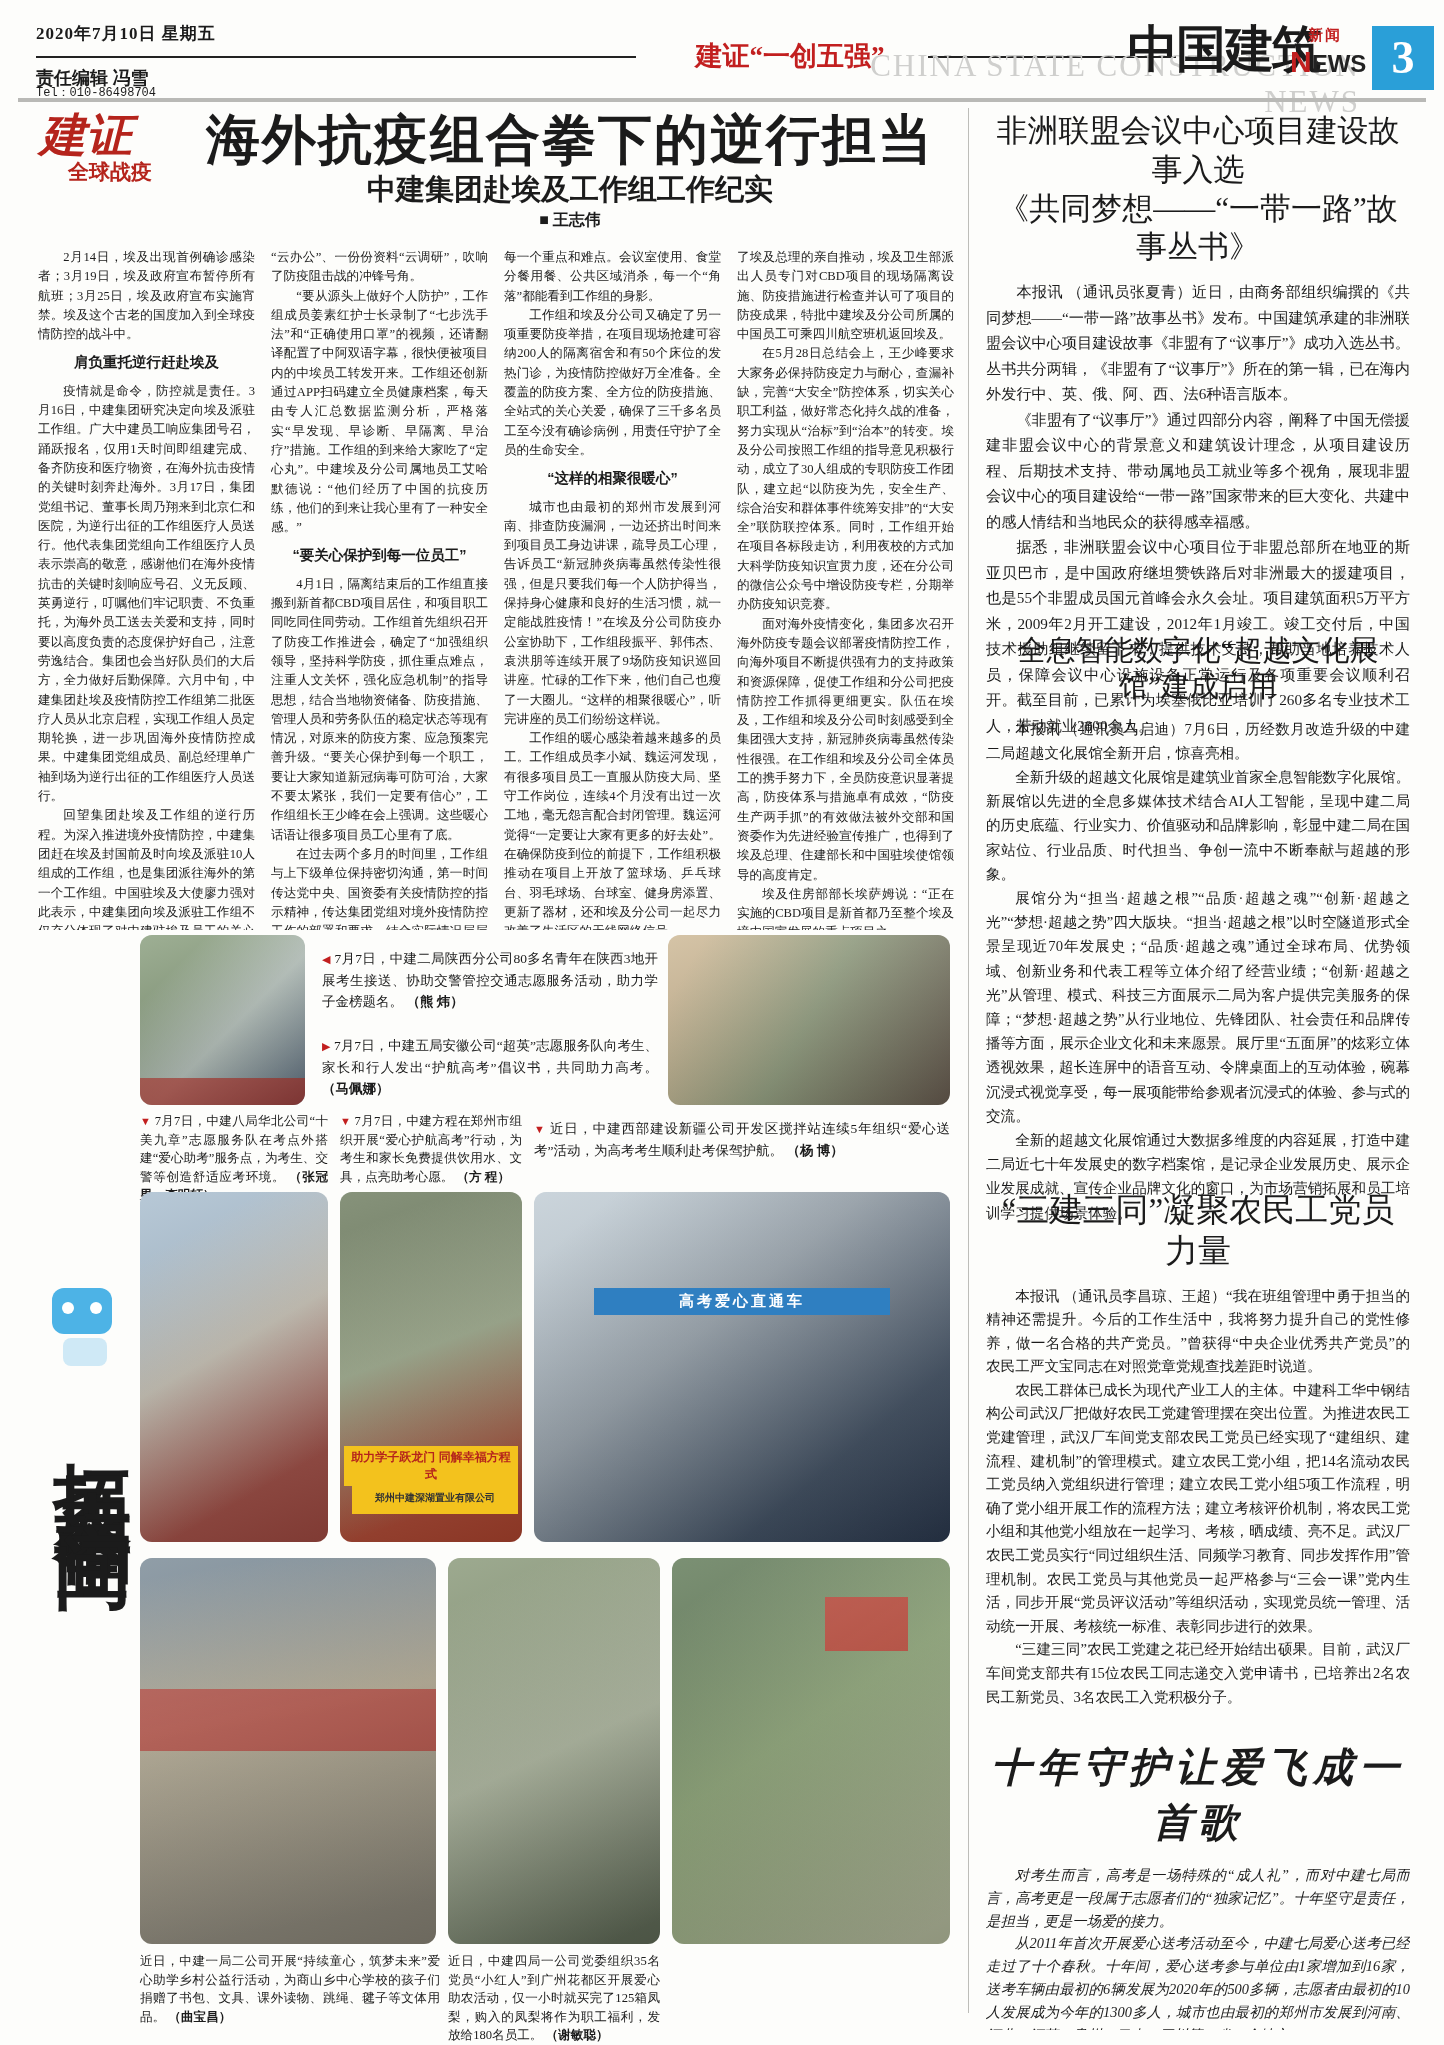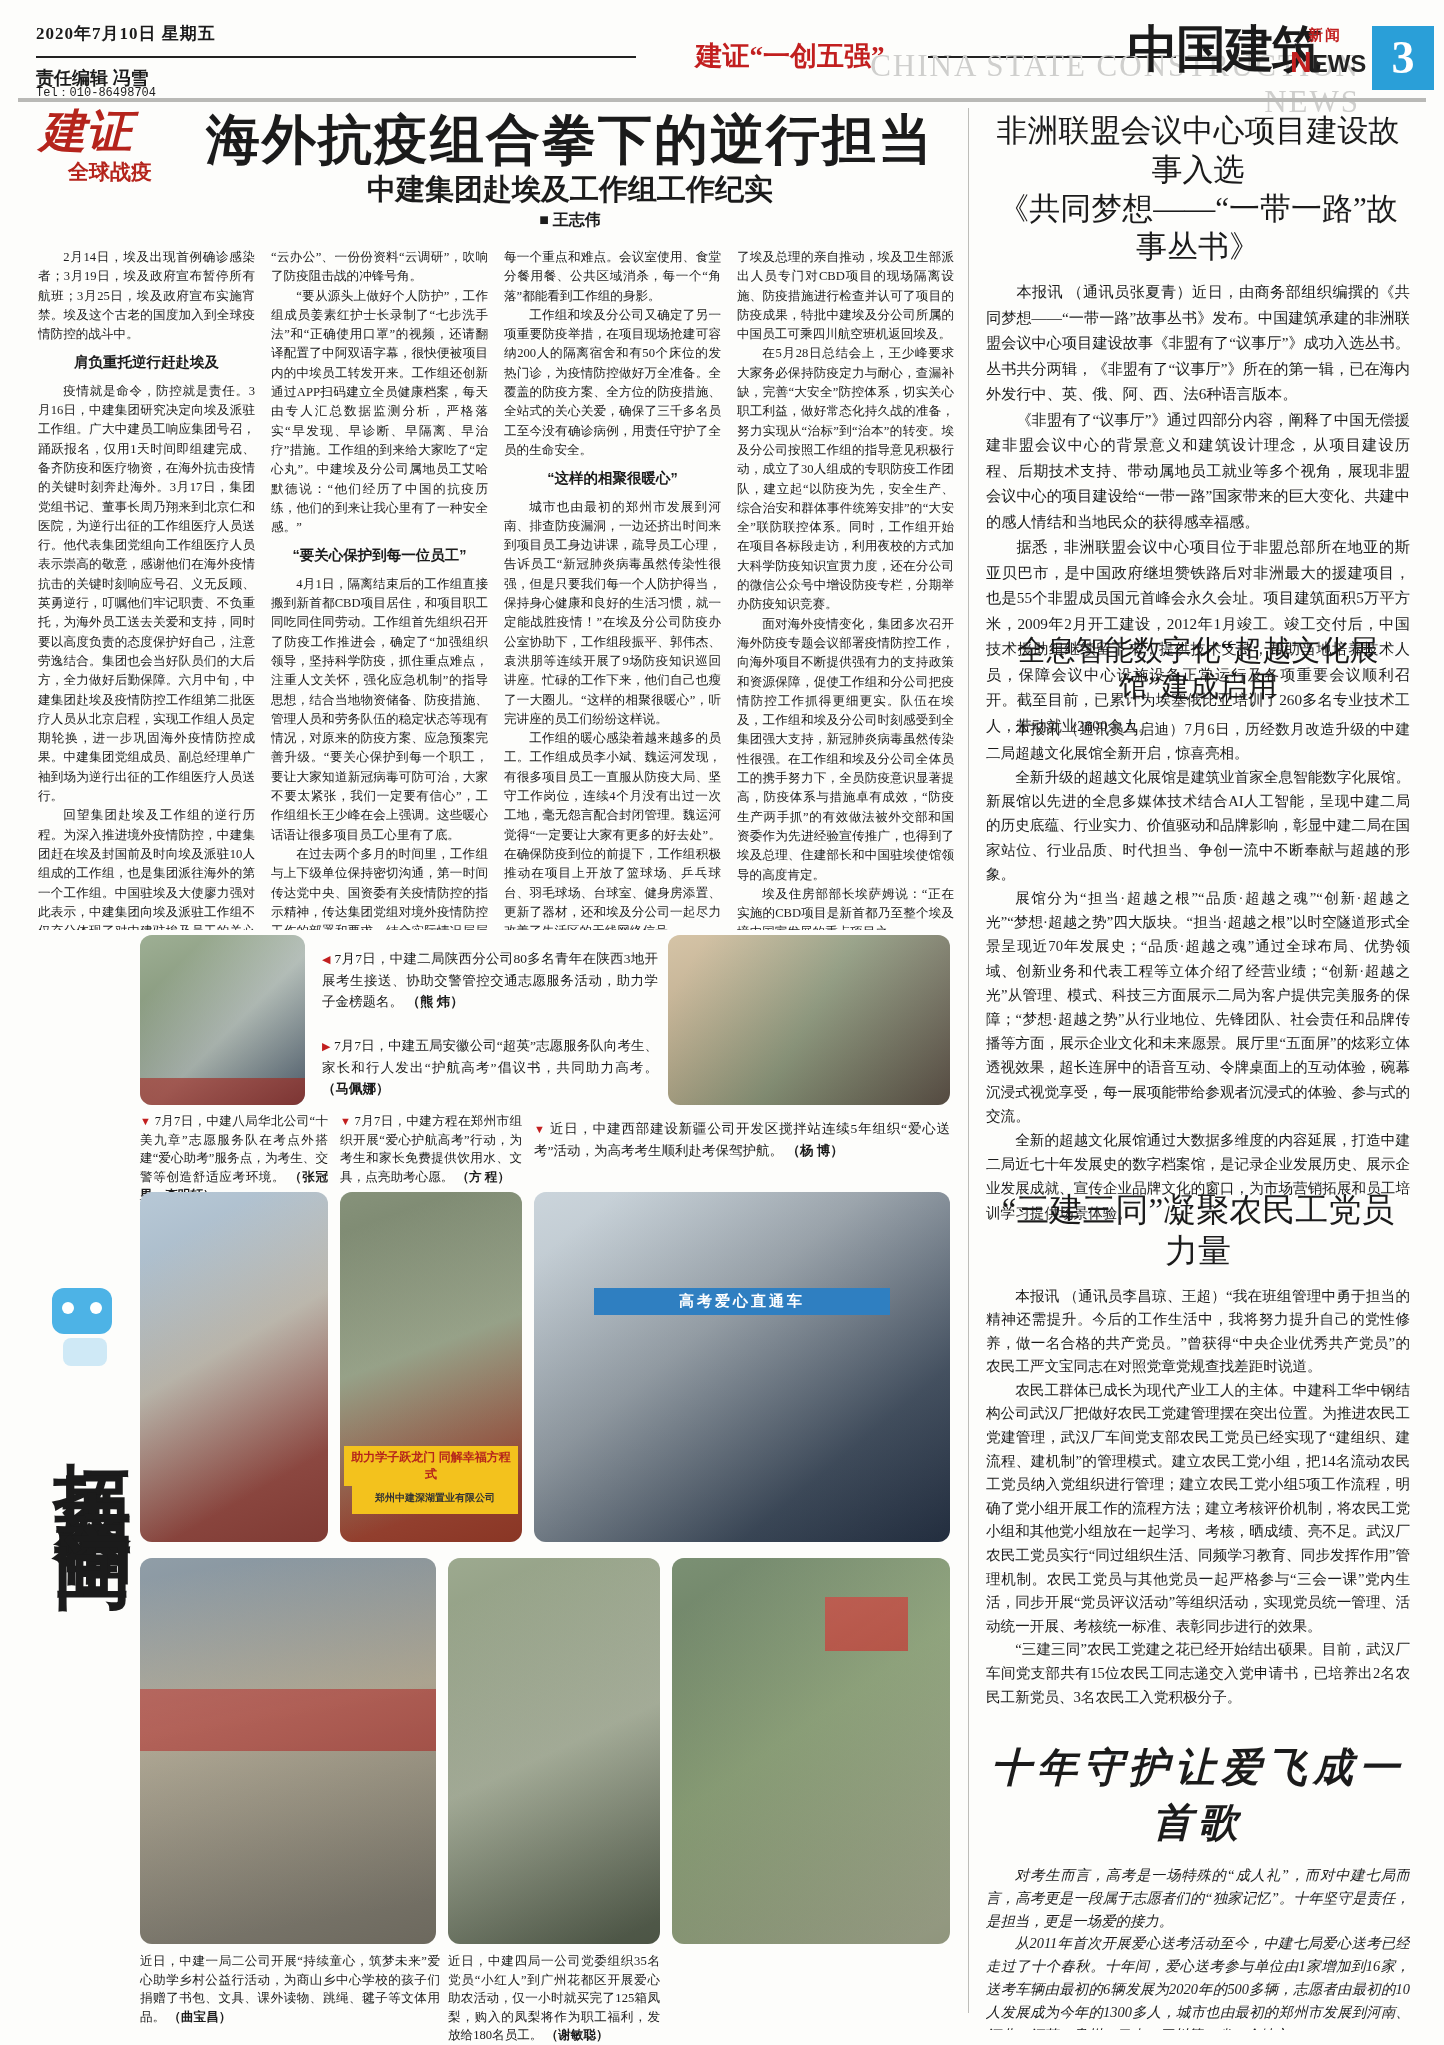--- a/index.html
+++ b/index.html
@@ -22,21 +22,21 @@
   .masthead-sub .en { display:block; font-size:24px; font-weight:900; font-family:"Liberation Sans",sans-serif; color:#222; }
   .masthead-sub .en b { color:#c21f1f; font-size:30px; }
   .hdr-en { position:absolute; left:830px; top:48px; width:530px; text-align:right;
             font-size:31px; color:#cfcfcd; letter-spacing:2px; font-family:"Liberation Serif",serif; }
   .pageno { position:absolute; left:1372px; top:26px; width:62px; height:64px; background:#2a9fd8;
             color:#fff; font-size:46px; font-weight:bold; text-align:center; line-height:64px;
             font-family:"Liberation Serif",serif; }
   .hdr-bottomrule { position:absolute; left:18px; top:98px; width:1408px; height:4px; background:#b9b9b6; }
   
   .badge { position:absolute; left:40px; top:112px; width:150px; color:#b5241c; }
-  .badge .b1 { font-size:46px; font-weight:900; font-style:italic; font-family:Liberation Mono, monospace; line-height:1; }
+  .badge .b1 { font-size:46px; font-weight:900; font-style:italic; font-family:Liberation Sans, sans-serif; line-height:1; }
   .badge .b2 { font-size:21px; font-weight:bold; margin-left:28px; }
   .headline { position:absolute; left:190px; top:104px; width:760px; text-align:center;
               font-size:54px; font-weight:900; font-family:Liberation Mono, monospace;
               letter-spacing:2px; white-space:nowrap; }
   .subtitle { position:absolute; left:190px; top:170px; width:760px; text-align:center;
               font-size:29px; font-weight:bold; font-family:"Liberation Sans",sans-serif; }
   .author { position:absolute; left:190px; top:210px; width:760px; text-align:center;
             font-size:16px; font-weight:bold; }
   .cols { position:absolute; left:38px; top:248px; width:916px; height:682px;
           display:flex; gap:16px; }

